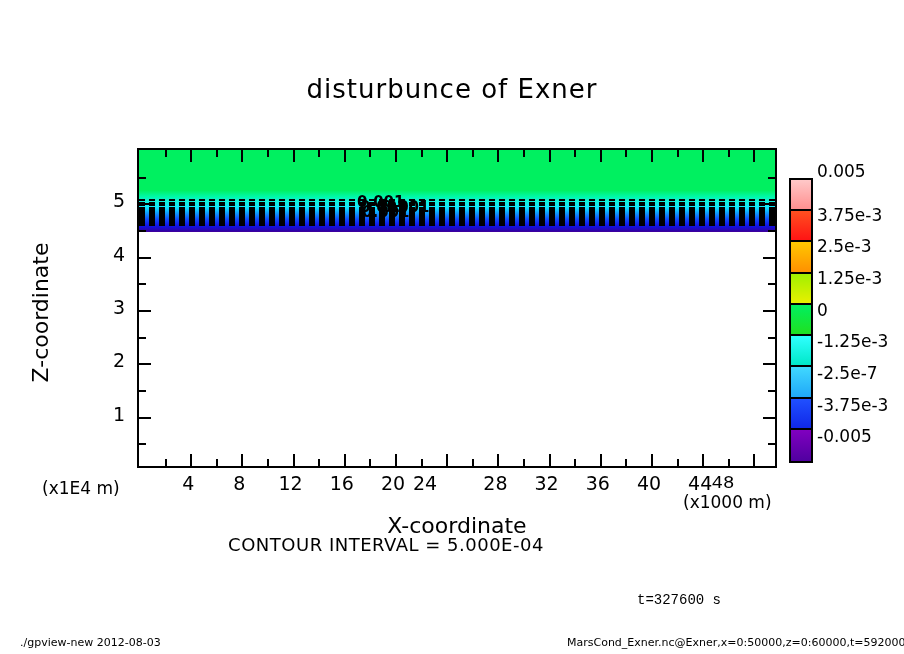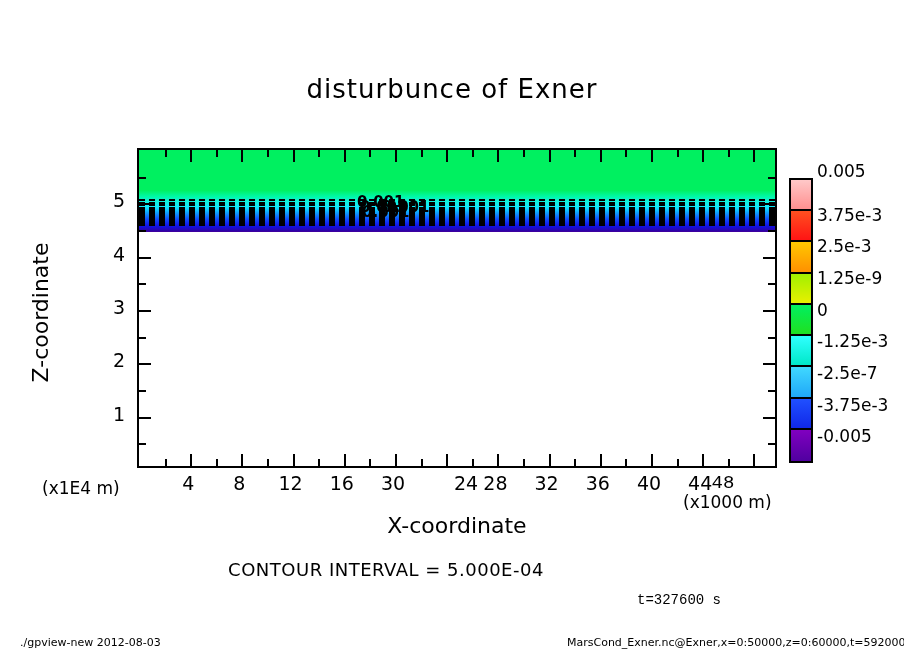--- a/index.html
+++ b/index.html
@@ -65,21 +65,21 @@
     left:789px;top:178px;width:24px;height:285px;
     border:2px solid #000;box-sizing:border-box;
   }
   .cb-band{width:100%;border-bottom:2px solid #000;box-sizing:border-box;}
   .cb-band:last-child{border-bottom:none;}
   .cb-lab{position:absolute;left:817px;font-size:17px;white-space:nowrap;
           margin-top:-11px;}
 
   
   #contour-interval{
-    left:0;top:559px;width:772px;text-align:center;font-size:18px;
+    left:0;top:534px;width:772px;text-align:center;font-size:18px;
     letter-spacing:0.5px;
   }
   #time-label{left:637px;top:592px;font-size:14px;font-family:Liberation Mono, monospace;}
   #footer-left{left:20px;top:636px;font-size:11px;}
   #footer-right{left:567px;top:636px;font-size:11px;}
 
   .contour-text{position:absolute;font-size:15px;font-weight:bold;
                 color:#000;white-space:nowrap;}
 </style>
 </head>
@@ -185,22 +185,22 @@
       <div class="tick-l" style="top: 26.6667px; width: 7px;"></div>
       <div class="tick-r" style="top: 26.6667px; width: 7px;"></div>
     </div>
 </div>
 
 <div id="x-tick-labels">
     <div class="xlab" style="left: 188.2px;">4</div>
     <div class="xlab" style="left: 239.4px;">8</div>
     <div class="xlab" style="left: 290.6px;">12</div>
     <div class="xlab" style="left: 341.8px;">16</div>
-    <div class="xlab" style="left: 393px;">30</div>
-    <div class="xlab" style="left: 466px;">24</div>
+    <div class="xlab" style="left: 393px;">20</div>
+    <div class="xlab" style="left: 425px;">24</div>
     <div class="xlab" style="left: 495.4px;">28</div>
     <div class="xlab" style="left: 546.6px;">32</div>
     <div class="xlab" style="left: 597.8px;">36</div>
     <div class="xlab" style="left: 649px;">40</div>
     <div class="xlab" style="left: 700.2px;">44</div>
     <div class="xlab" style="left: 723px; font-family: Liberation Mono, monospace;">48</div>
   </div>
 <div id="y-tick-labels">
     <div class="ylab" style="top: 414.667px; left: 89px; width: 36px;">1</div>
     <div class="ylab" style="top: 361.333px; left: 89px; width: 36px;">2</div>
@@ -222,21 +222,21 @@
     <div class="cb-band" style="height: 11.1111%; background: linear-gradient(rgb(0, 240, 96), rgb(32, 224, 32));"></div>
     <div class="cb-band" style="height: 11.1111%; background: linear-gradient(rgb(48, 255, 255), rgb(0, 232, 200));"></div>
     <div class="cb-band" style="height: 11.1111%; background: linear-gradient(rgb(64, 216, 255), rgb(32, 168, 248));"></div>
     <div class="cb-band" style="height: 11.1111%; background: linear-gradient(rgb(32, 80, 255), rgb(16, 40, 232));"></div>
     <div class="cb-band" style="height: 11.1111%; background: linear-gradient(rgb(128, 0, 192), rgb(80, 0, 160));"></div>
   </div>
 <div id="colorbar-labels">
     <div class="cb-lab" style="top: 172px;">0.005</div>
     <div class="cb-lab" style="top: 215.667px;">3.75e-3</div>
     <div class="cb-lab" style="top: 247.333px;">2.5e-3</div>
-    <div class="cb-lab" style="top: 279px;">1.25e-9</div>
+    <div class="cb-lab" style="top: 279px;">1.25e-3</div>
     <div class="cb-lab" style="top: 310.667px;">0</div>
     <div class="cb-lab" style="top: 342.333px;">-1.25e-3</div>
     <div class="cb-lab" style="top: 374px;">-2.5e-7</div>
     <div class="cb-lab" style="top: 405.667px;">-3.75e-3</div>
     <div class="cb-lab" style="top: 437.333px;">-0.005</div>
   </div>
 
 <div class="abs" id="contour-interval">CONTOUR INTERVAL = 5.000E-04</div>
 <div class="abs" id="time-label">t=327600 s</div>
 <div class="abs" id="footer-left">./gpview-new  2012-08-03</div>

